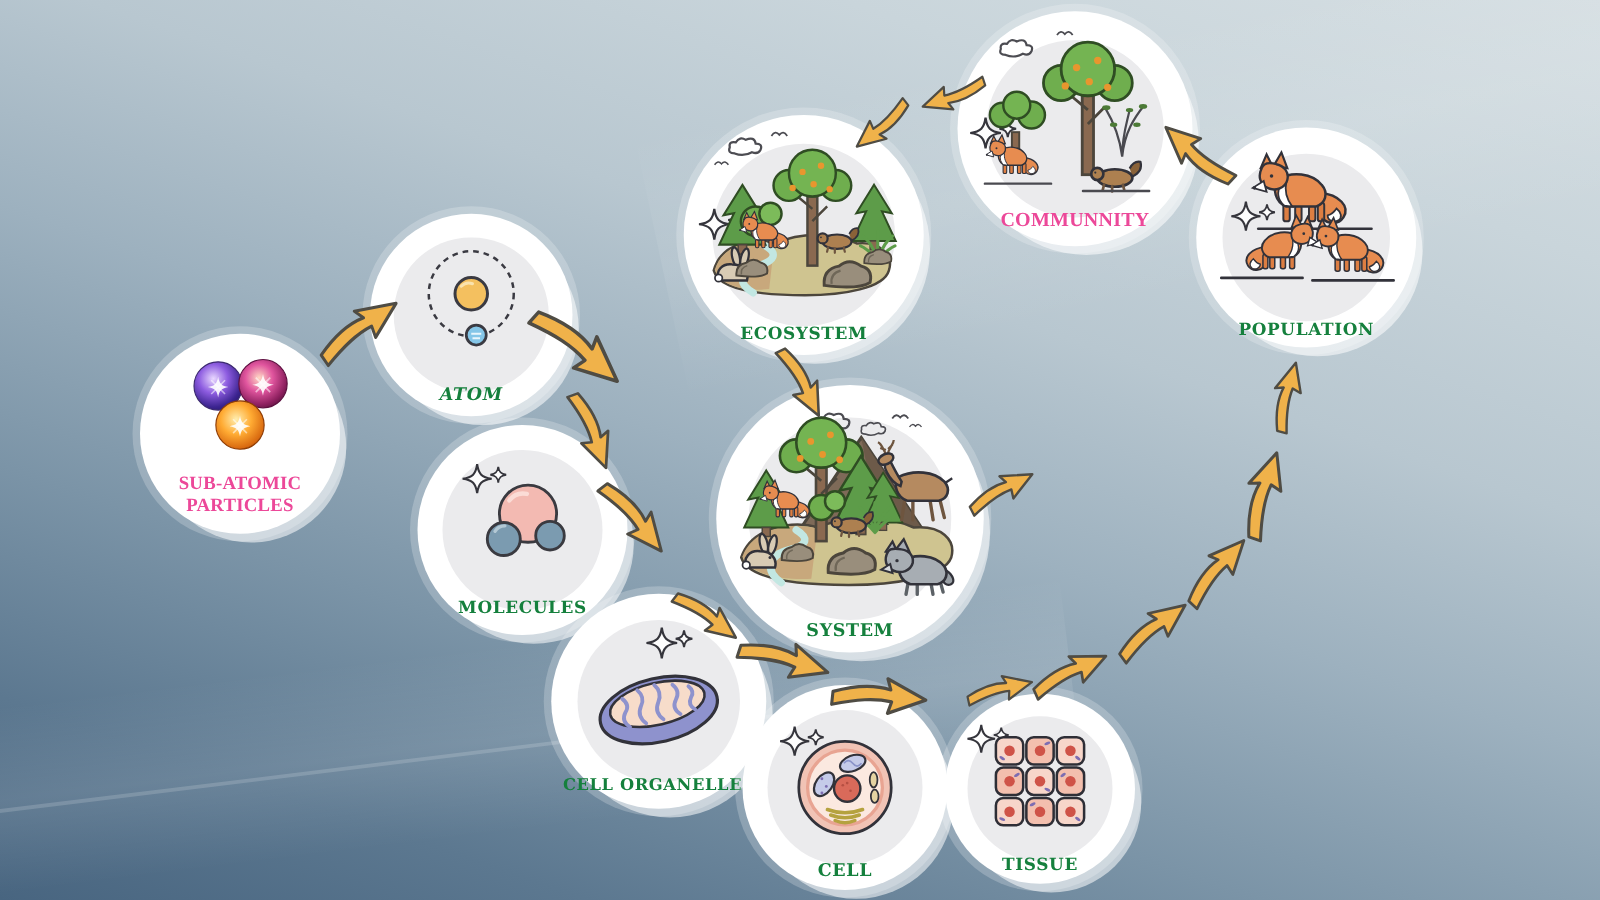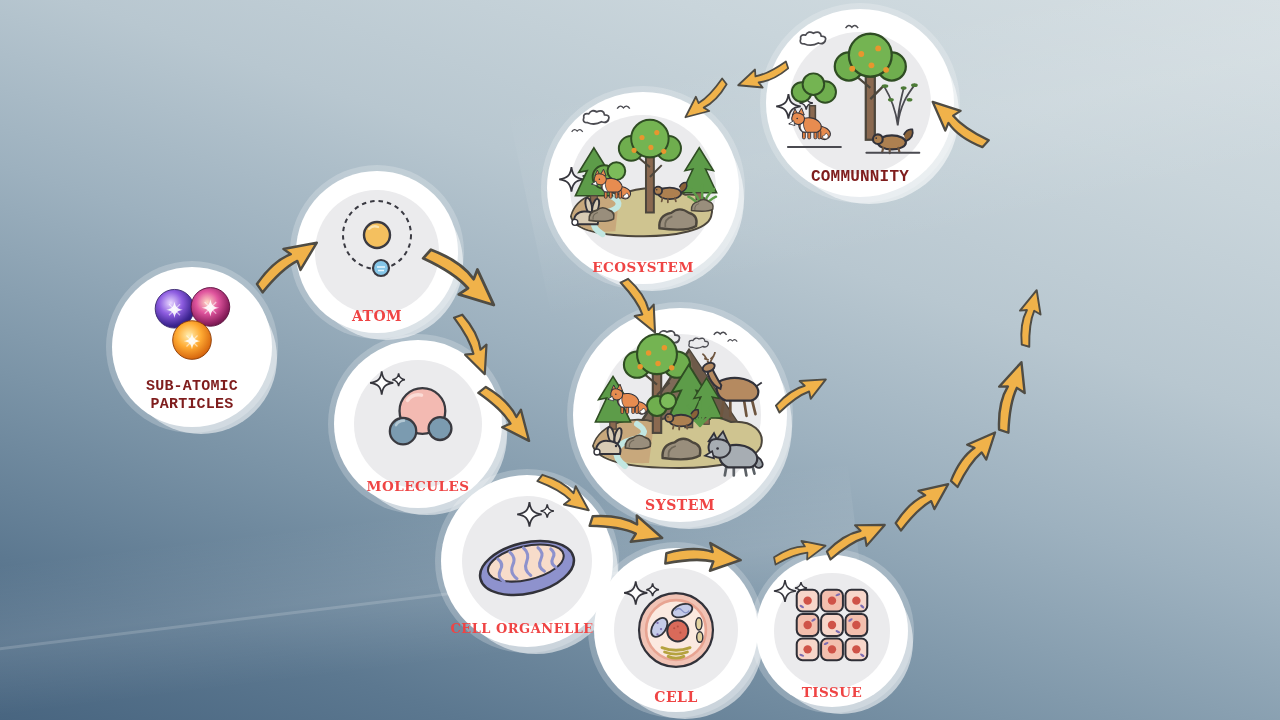--- a/index.html
+++ b/index.html
@@ -19,23 +19,23 @@
     position:absolute;border-radius:50%;background:#ffffff;
     box-shadow:9px 11px 0 -4px rgba(255,255,255,.55), 0 0 0 6px rgba(255,255,255,.22);
   }
   .node::before{
     content:"";position:absolute;inset:12%;border-radius:50%;background:#ebebed;
   }
   .node.plain::before{display:none;}
   .icon{position:absolute;left:50%;transform:translateX(-50%);}
   .nlabel{
     position:absolute;left:0;right:0;text-align:center;
-    font-weight:bold;color:#ef4444;font-size:13px;letter-spacing:.5px;line-height:1.25;
+    font-weight:bold;color:#15803d;font-size:13px;letter-spacing:.5px;line-height:1.25;
   }
-  .lbl-sans .nlabel{font-family:Liberation Mono, monospace;color:#7f1d1d;letter-spacing:.2px;}
+  .lbl-sans .nlabel{font-family:Liberation Serif, serif;color:#ec4899;letter-spacing:.2px;}
   .sparkles{position:absolute;}
   .arrow{position:absolute;z-index:6;}
   .node{z-index:3;}
 </style>
 </head>
 <body>
 
 <div class="stage">
   <div class="streak s1"></div>
   <div class="streak s2"></div>
@@ -193,21 +193,21 @@
   </div>
 
   <div class="node" style="left:296px;top:171px;width:162px;height:162px;">
     <svg class="icon" viewBox="0 0 100 100" style="width:100px;height:100px;top:18px;">
       <circle cx="50" cy="46" r="34" fill="none" stroke="#3a3a42" stroke-width="2" stroke-dasharray="4.5 4"></circle>
       <circle cx="50" cy="46" r="13" fill="#f4c05f" stroke="#3a3a42" stroke-width="2.4"></circle>
       <path d="M42 40 q4 -4 9 -2" stroke="#fae3ae" stroke-width="2.4" fill="none" stroke-linecap="round"></path>
       <circle cx="54" cy="79" r="8" fill="#85c6e8" stroke="#3a3a42" stroke-width="2.2"></circle>
       <path d="M50 78 h8 M51 81.5 h6" stroke="#eaf6fc" stroke-width="1.6"></path>
     </svg>
-    <div class="nlabel" style="bottom:8px;font-size:14px;">ATOM</div>
+    <div class="nlabel" style="bottom:8px;font-size:14px;font-style:italic;">ATOM</div>
   </div>
 
   <div class="node" style="left:334px;top:340px;width:168px;height:168px;">
     <svg class="sparkles" viewBox="0 0 36 26" style="left:34px;top:30px;width:38px;height:28px;">
         <use href="#sparkpair"></use>
       </svg>
     <svg class="icon" viewBox="0 0 100 100" style="width:88px;height:88px;top:34px;">
       <circle cx="55" cy="42" r="26" fill="#f3bab2" stroke="#3a3a40" stroke-width="2.6"></circle>
       <path d="M38 30 q6 -8 16 -6" stroke="#fbdcd6" stroke-width="4" fill="none" stroke-linecap="round"></path>
       <circle cx="33" cy="65" r="15" fill="#7b9bb0" stroke="#3a3a40" stroke-width="2.6"></circle>
@@ -310,20 +310,33 @@
         <ellipse cx="14" cy="86" rx="3" ry="1.4" transform="rotate(20 14 86)"></ellipse>
           <ellipse cx="43" cy="72" rx="3" ry="1.4" transform="rotate(-25 43 72)"></ellipse>
         <ellipse cx="86" cy="86" rx="3" ry="1.4" transform="rotate(35 86 86)"></ellipse>
       </g>
     </svg>
     <div class="nlabel" style="bottom:6px;font-size:13.5px;">TISSUE</div>
   </div>
 
 
 
+  <div class="node" style="left:957px;top:102px;width:176px;height:176px;">
+    <svg class="sparkles" viewBox="0 0 36 26" style="left:26px;top:58px;width:38px;height:28px;">
+        <use href="#sparkpair"></use>
+      </svg>
+    <svg class="icon" viewBox="0 0 150 130" style="width:148px;height:128px;top:16px;">
+      <use href="#foxsym" transform="translate(30,0) scale(0.8)"></use>
+      <path d="M36 66 H128" stroke="#32323a" stroke-width="2.2" stroke-linecap="round"></path>
+      <use href="#foxsym" transform="translate(86,52) scale(-0.62 0.62)"></use>
+      <use href="#foxsym" transform="translate(78,54) scale(0.62)"></use>
+      <path d="M6 106 H72 M80 108 H146" stroke="#32323a" stroke-width="2.2" stroke-linecap="round"></path>
+    </svg>
+    <div class="nlabel" style="bottom:5px;font-size:13.5px;">POPULATION</div>
+  </div>
 
   <div class="node lbl-sans" style="left:766px;top:9px;width:188px;height:188px;">
     <svg class="sparkles" viewBox="0 0 36 26" style="left:8px;top:84px;width:40px;height:29px;">
         <use href="#sparkpair"></use>
       </svg>
     <svg class="icon" viewBox="0 0 155 140" style="width:152px;height:138px;top:14px;">
       <use href="#cloudsym" transform="translate(14,6)"></use>
       <use href="#birdsym" transform="translate(62,0) scale(0.8)"></use>
       <use href="#ftree" transform="translate(42,6) scale(1.15)"></use>
       <g transform="translate(10,52)">

